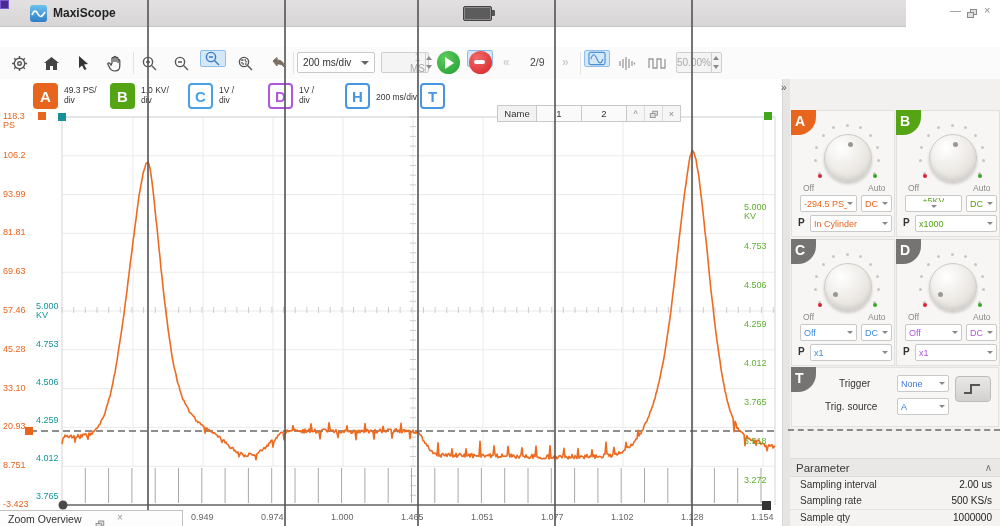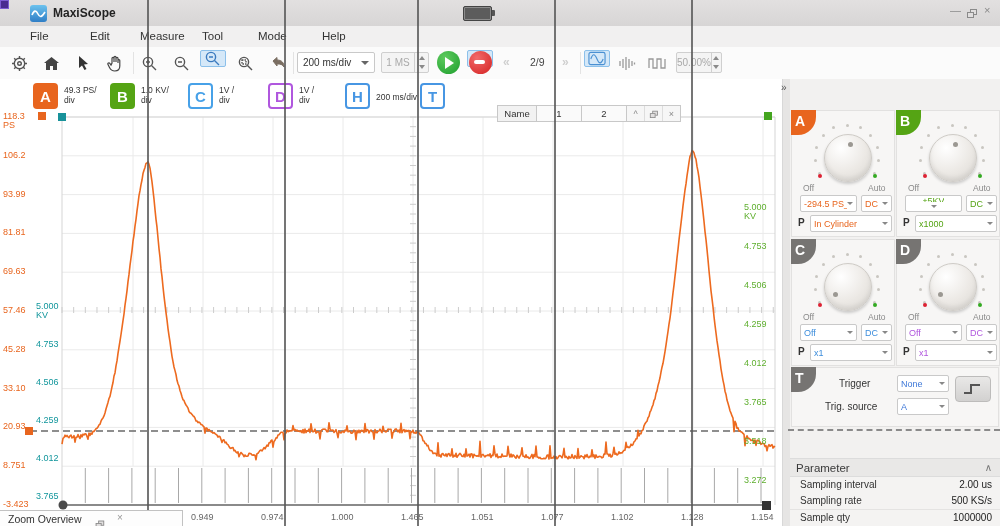--- a/index.html
+++ b/index.html
@@ -1,20 +1,20 @@
 <!DOCTYPE html>
 <html><head>
 <meta charset="utf-8">
 <style>
   html,body{margin:0;padding:0;background:#fff;}
   #app{position:relative;width:1000px;height:526px;overflow:hidden;background:#fff;
        font-family:"Liberation Sans",sans-serif;-webkit-font-smoothing:antialiased;}
   .abs{position:absolute;}
   
-  .titlebar{left:0;top:0;width:1000px;height:26px;background:linear-gradient(#E2E0E0,#D7D5D5);border-bottom:1px solid #C6C4C4;}
+  .titlebar{left:0;top:0;width:906px;height:26px;background:linear-gradient(#E2E0E0,#D7D5D5);border-bottom:1px solid #C6C4C4;}
   .corner-sq{left:0;top:0;width:9px;height:9px;background:#4A2B8F;border:1px solid #7C5BD0;box-sizing:border-box;}
   .logo{left:30px;top:5px;width:17px;height:17px;border-radius:3px;background:linear-gradient(#6CC2EE,#2F7EC6);}
   .logo svg{position:absolute;left:1px;top:4px;}
   .app-title{left:53px;top:6px;font-size:12px;font-weight:bold;color:#222;}
   .battery{left:463px;top:6px;width:27px;height:13px;background:#5C5C5C;border:1px solid #444;border-radius:2px;box-shadow:inset 0 0 0 1px #8C8C8C;}
   .battery:after{content:"";position:absolute;right:-4px;top:3px;width:3px;height:6px;background:#555;border-radius:0 1px 1px 0;}
   .winctl{top:4px;font-size:11px;color:#8A8A8A;}
   .restore-ic{display:inline-block;position:relative;width:9px;height:8px;}
   .restore-ic i{position:absolute;border:1px solid #8A8A8A;background:#E0DEDE;width:5px;height:4px;}
   .restore-ic i.b{left:0;top:3px;} .restore-ic i.f{left:3px;top:0;}
@@ -94,28 +94,20 @@
           <path d="M1 6 C3 1,5 1,7 5 S11 8,14 3" fill="none" stroke="#fff" stroke-width="1.6"></path>
         </svg>
     </div>
     <span class="abs app-title">MaxiScope</span>
     <div class="abs battery"></div>
     <span class="abs winctl" style="left:950px;">—</span>
     <span class="abs winctl" style="left:967px;top:7px;"><span class="restore-ic"><i class="f"></i><i class="b"></i></span></span>
     <span class="abs winctl" style="left:984px;">×</span>
   </div>
 
-  <div class="abs menubar" id="menubar">
-      <span class="menu-item" style="left: 30px;">File</span>
-      <span class="menu-item" style="left: 90px;">Edit</span>
-      <span class="menu-item" style="left: 140px;">Measure</span>
-      <span class="menu-item" style="left: 202px;">Tool</span>
-      <span class="menu-item" style="left: 258px;">Mode</span>
-      <span class="menu-item" style="left: 322px;">Help</span>
-    </div>
 
   <div class="abs toolbar">
     <div class="tbtn" style="left:6px;">
       <svg width="17" height="17" viewBox="0 0 17 17">
           <g fill="none" stroke="#555" stroke-width="1.4">
             <circle cx="8.5" cy="8.5" r="5.2"></circle>
             <circle cx="8.5" cy="8.5" r="1.8"></circle>
             <path d="M8.5 1v2.4M8.5 13.6V16M1 8.5h2.4M13.6 8.5H16M3.2 3.2l1.7 1.7M12.1 12.1l1.7 1.7M13.8 3.2l-1.7 1.7M4.9 12.1l-1.7 1.7"></path>
           </g>
         </svg>
@@ -172,21 +164,21 @@
     <div class="tbtn" style="left:264px;">
       <svg width="17" height="15" viewBox="0 0 17 15">
           <path d="M4 5 L8 1.5 8 4 C13 4,15 7,15 11 C13.5 8.5,11.5 7.8,8 7.9 L8 10z" fill="#7A6E62" stroke="#7A6E62" stroke-width="1" stroke-linejoin="round"></path>
         </svg>
     </div>
     <div class="tsep" style="left:293px;"></div>
     <div class="dd" style="left:297px;width:78px;">
       <span>200 ms/div</span>
         <span class="caret"></span>
     </div>
-    <div class="spinner" style="left:381px;width:48px;">
+    <div class="spinner" style="left:381px;width:48px;padding-left:28px;">
       <span class="val">1 MS</span>
       <span class="spin-btns">
           <span>
             <i class="tri-up"></i>
           </span>
           <span>
             <i class="tri-down"></i>
           </span>
         </span>
     </div>

